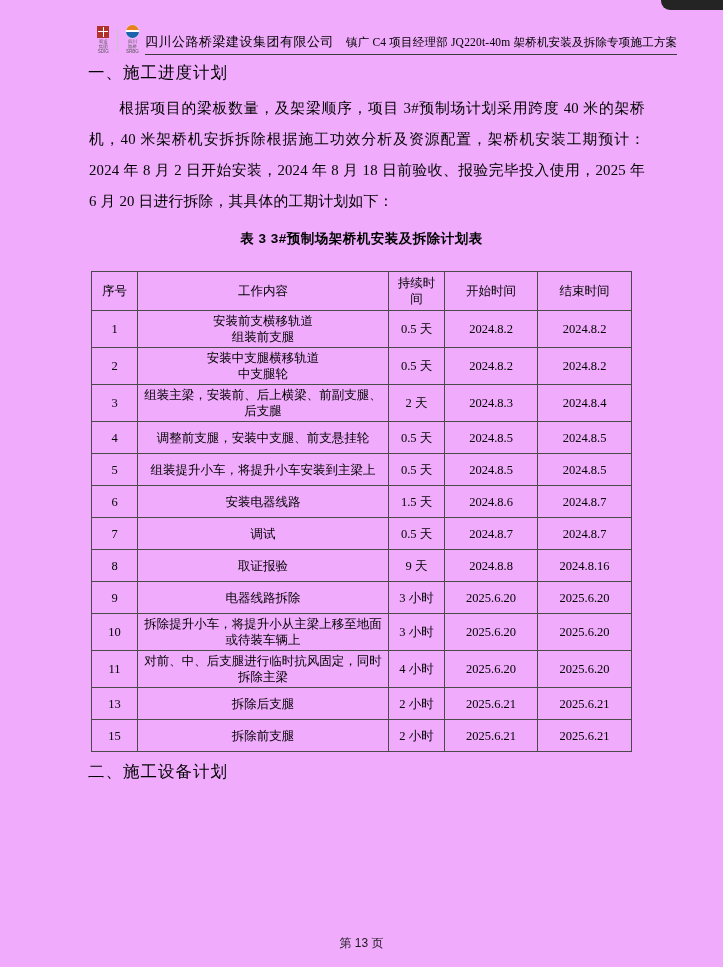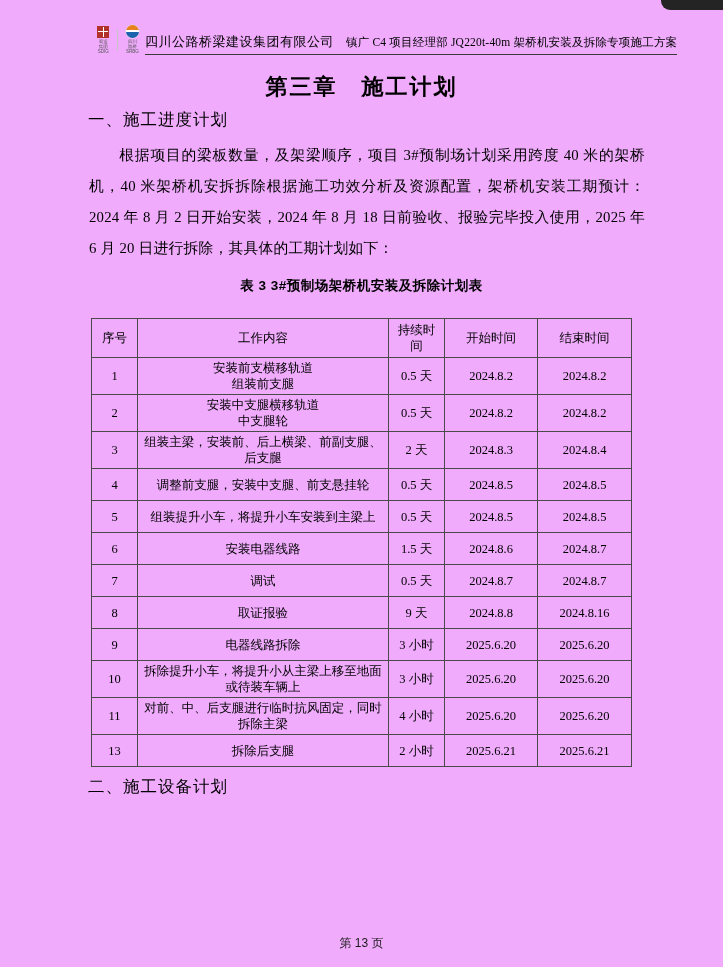--- a/index.html
+++ b/index.html
@@ -91,21 +91,20 @@
         <div class="tiny-caption">四川路桥
 SRBG</div>
       </div>
     </div>
     <div class="header-rule">
       <span class="company-name">四川公路桥梁建设集团有限公司</span>
       <span class="doc-title">镇广 C4 项目经理部 JQ220t-40m 架桥机安装及拆除专项施工方案</span>
     </div>
   </div>
 
-  <div class="chapter-title">第三章　施工计划</div>
 
   <div class="section-heading">一、施工进度计划</div>
 
   <p class="body-paragraph">根据项目的梁板数量，及架梁顺序，项目 3#预制场计划采用跨度 40 米的架桥机，40 米架桥机安拆拆除根据施工功效分析及资源配置，架桥机安装工期预计：2024 年 8 月 2 日开始安装，2024 年 8 月 18 日前验收、报验完毕投入使用，2025 年 6 月 20 日进行拆除，其具体的工期计划如下：</p>
 
   <div class="table-caption">表 3 3#预制场架桥机安装及拆除计划表</div>
 
   <table class="plan-table" id="plan-table">
     <colgroup>
       <col style="width:46px">
@@ -207,20 +206,27 @@
           <td>2025.6.20</td>
           <td>2025.6.20</td>
         </tr>
         <tr>
           <td>13</td>
           <td>拆除后支腿</td>
           <td>2 小时</td>
           <td>2025.6.21</td>
           <td>2025.6.21</td>
         </tr>
+        <tr>
+          <td>15</td>
+          <td>拆除前支腿</td>
+          <td>2 小时</td>
+          <td>2025.6.21</td>
+          <td>2025.6.21</td>
+        </tr>
       </tbody>
   </table>
 
   <div class="section-heading after-table">二、施工设备计划</div>
 
   <div class="page-footer">第 13 页</div>
 
 </div>
 
 </body></html>

